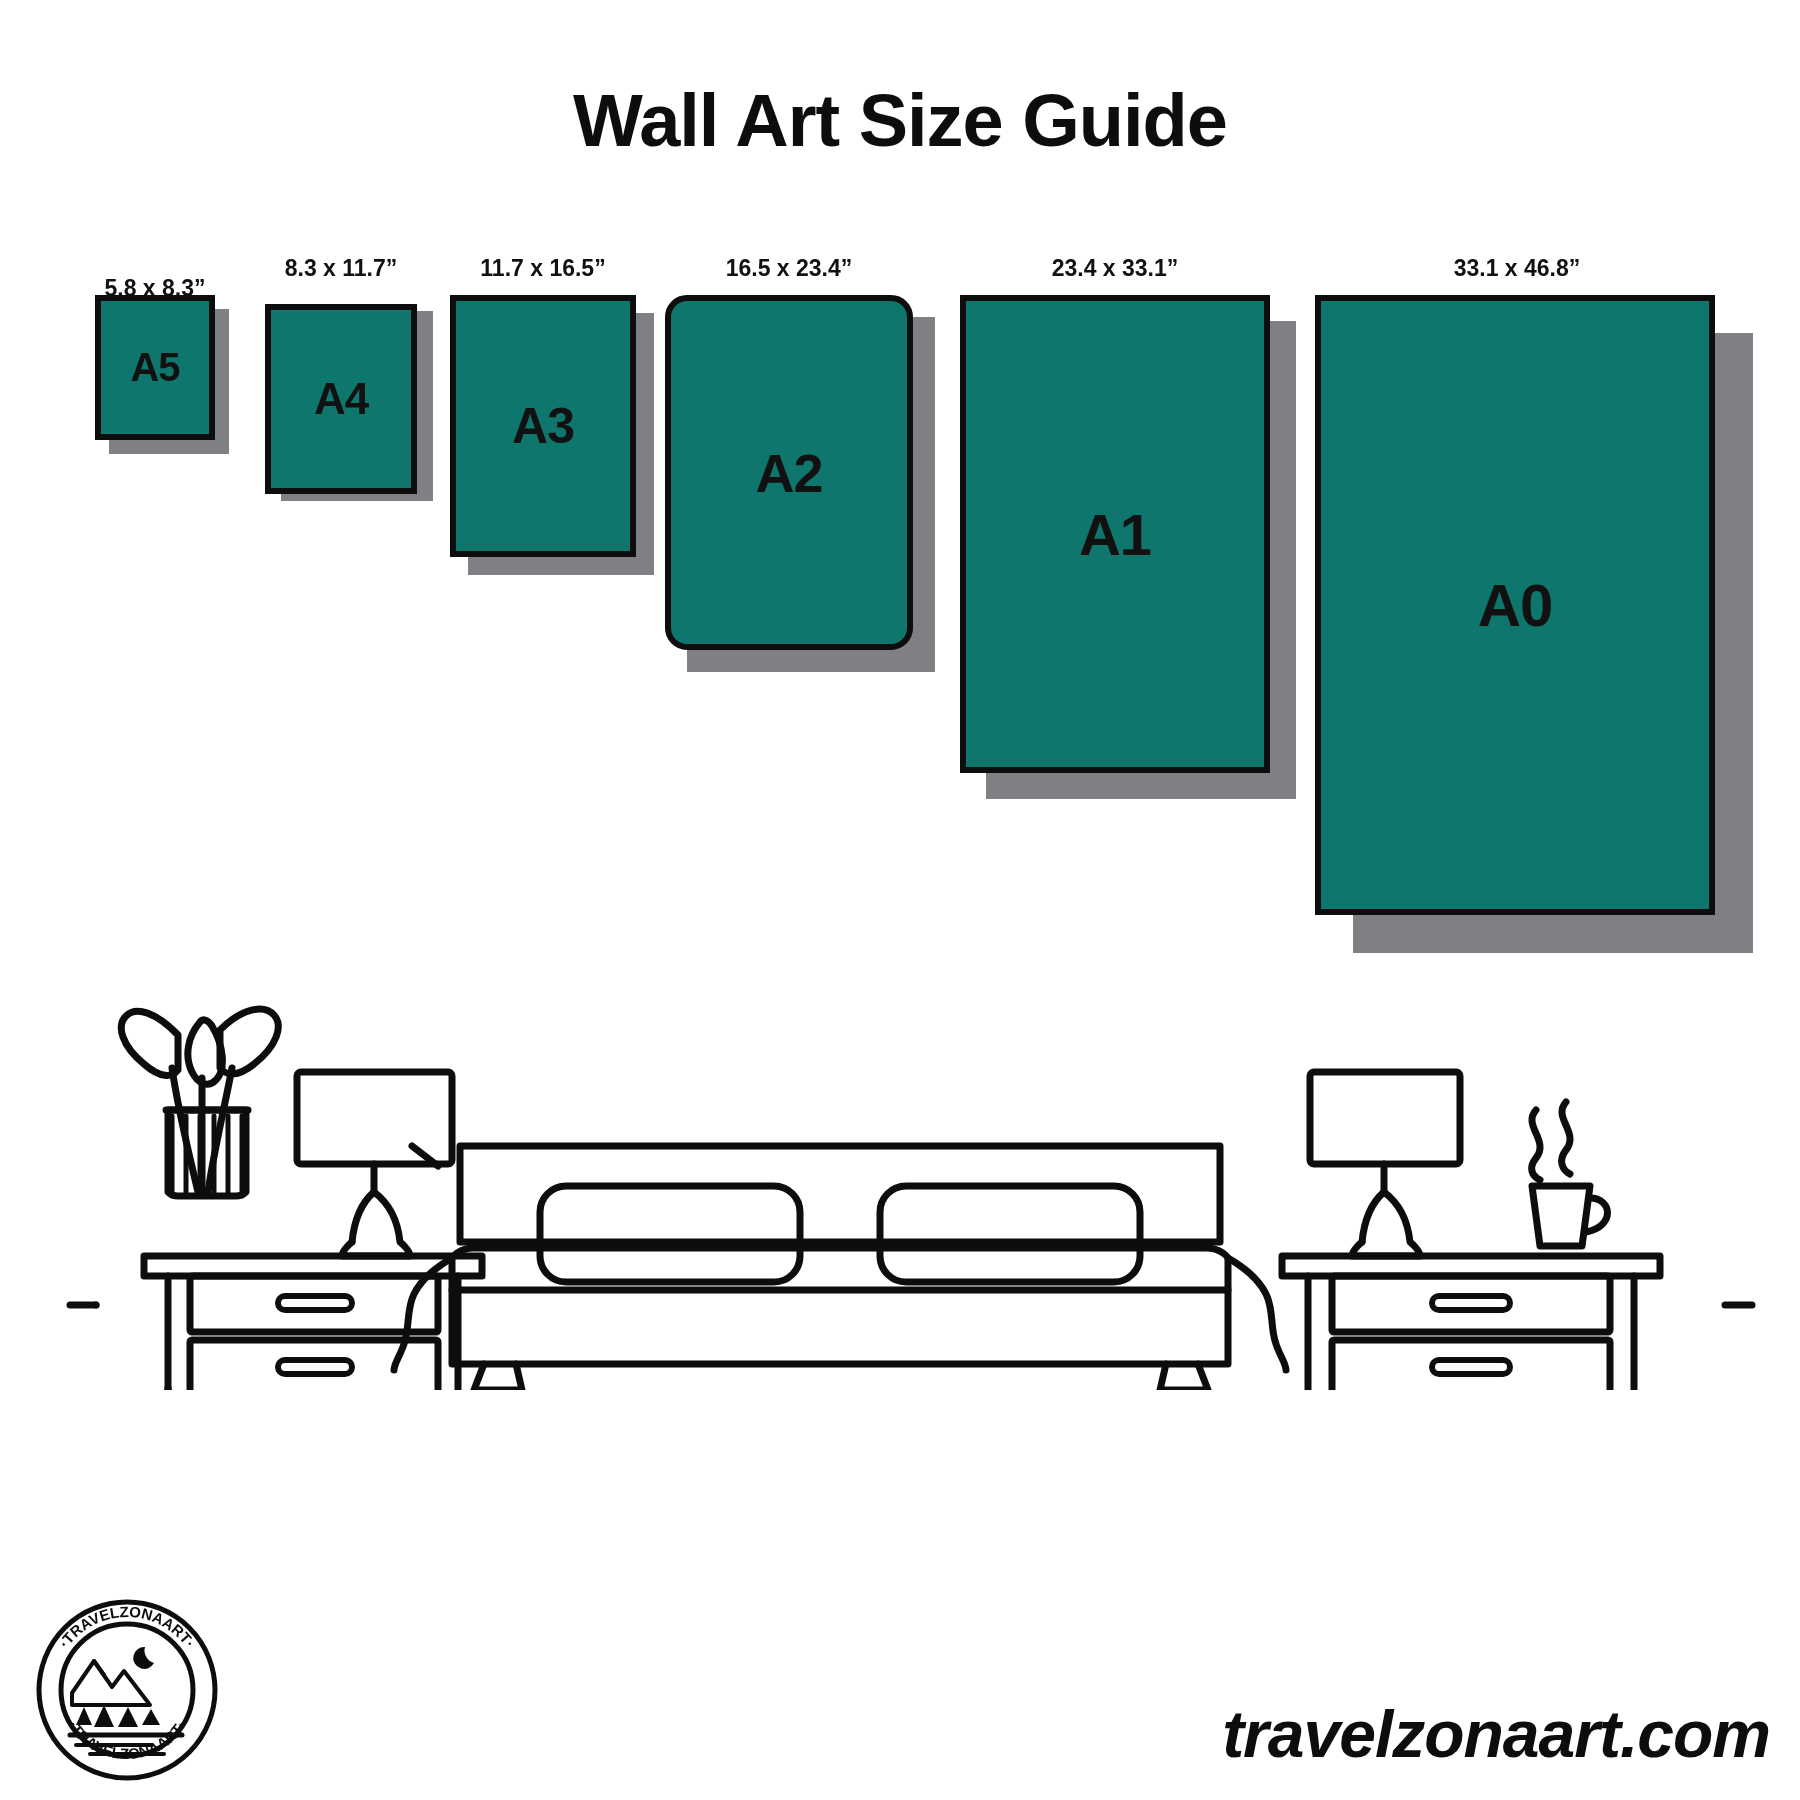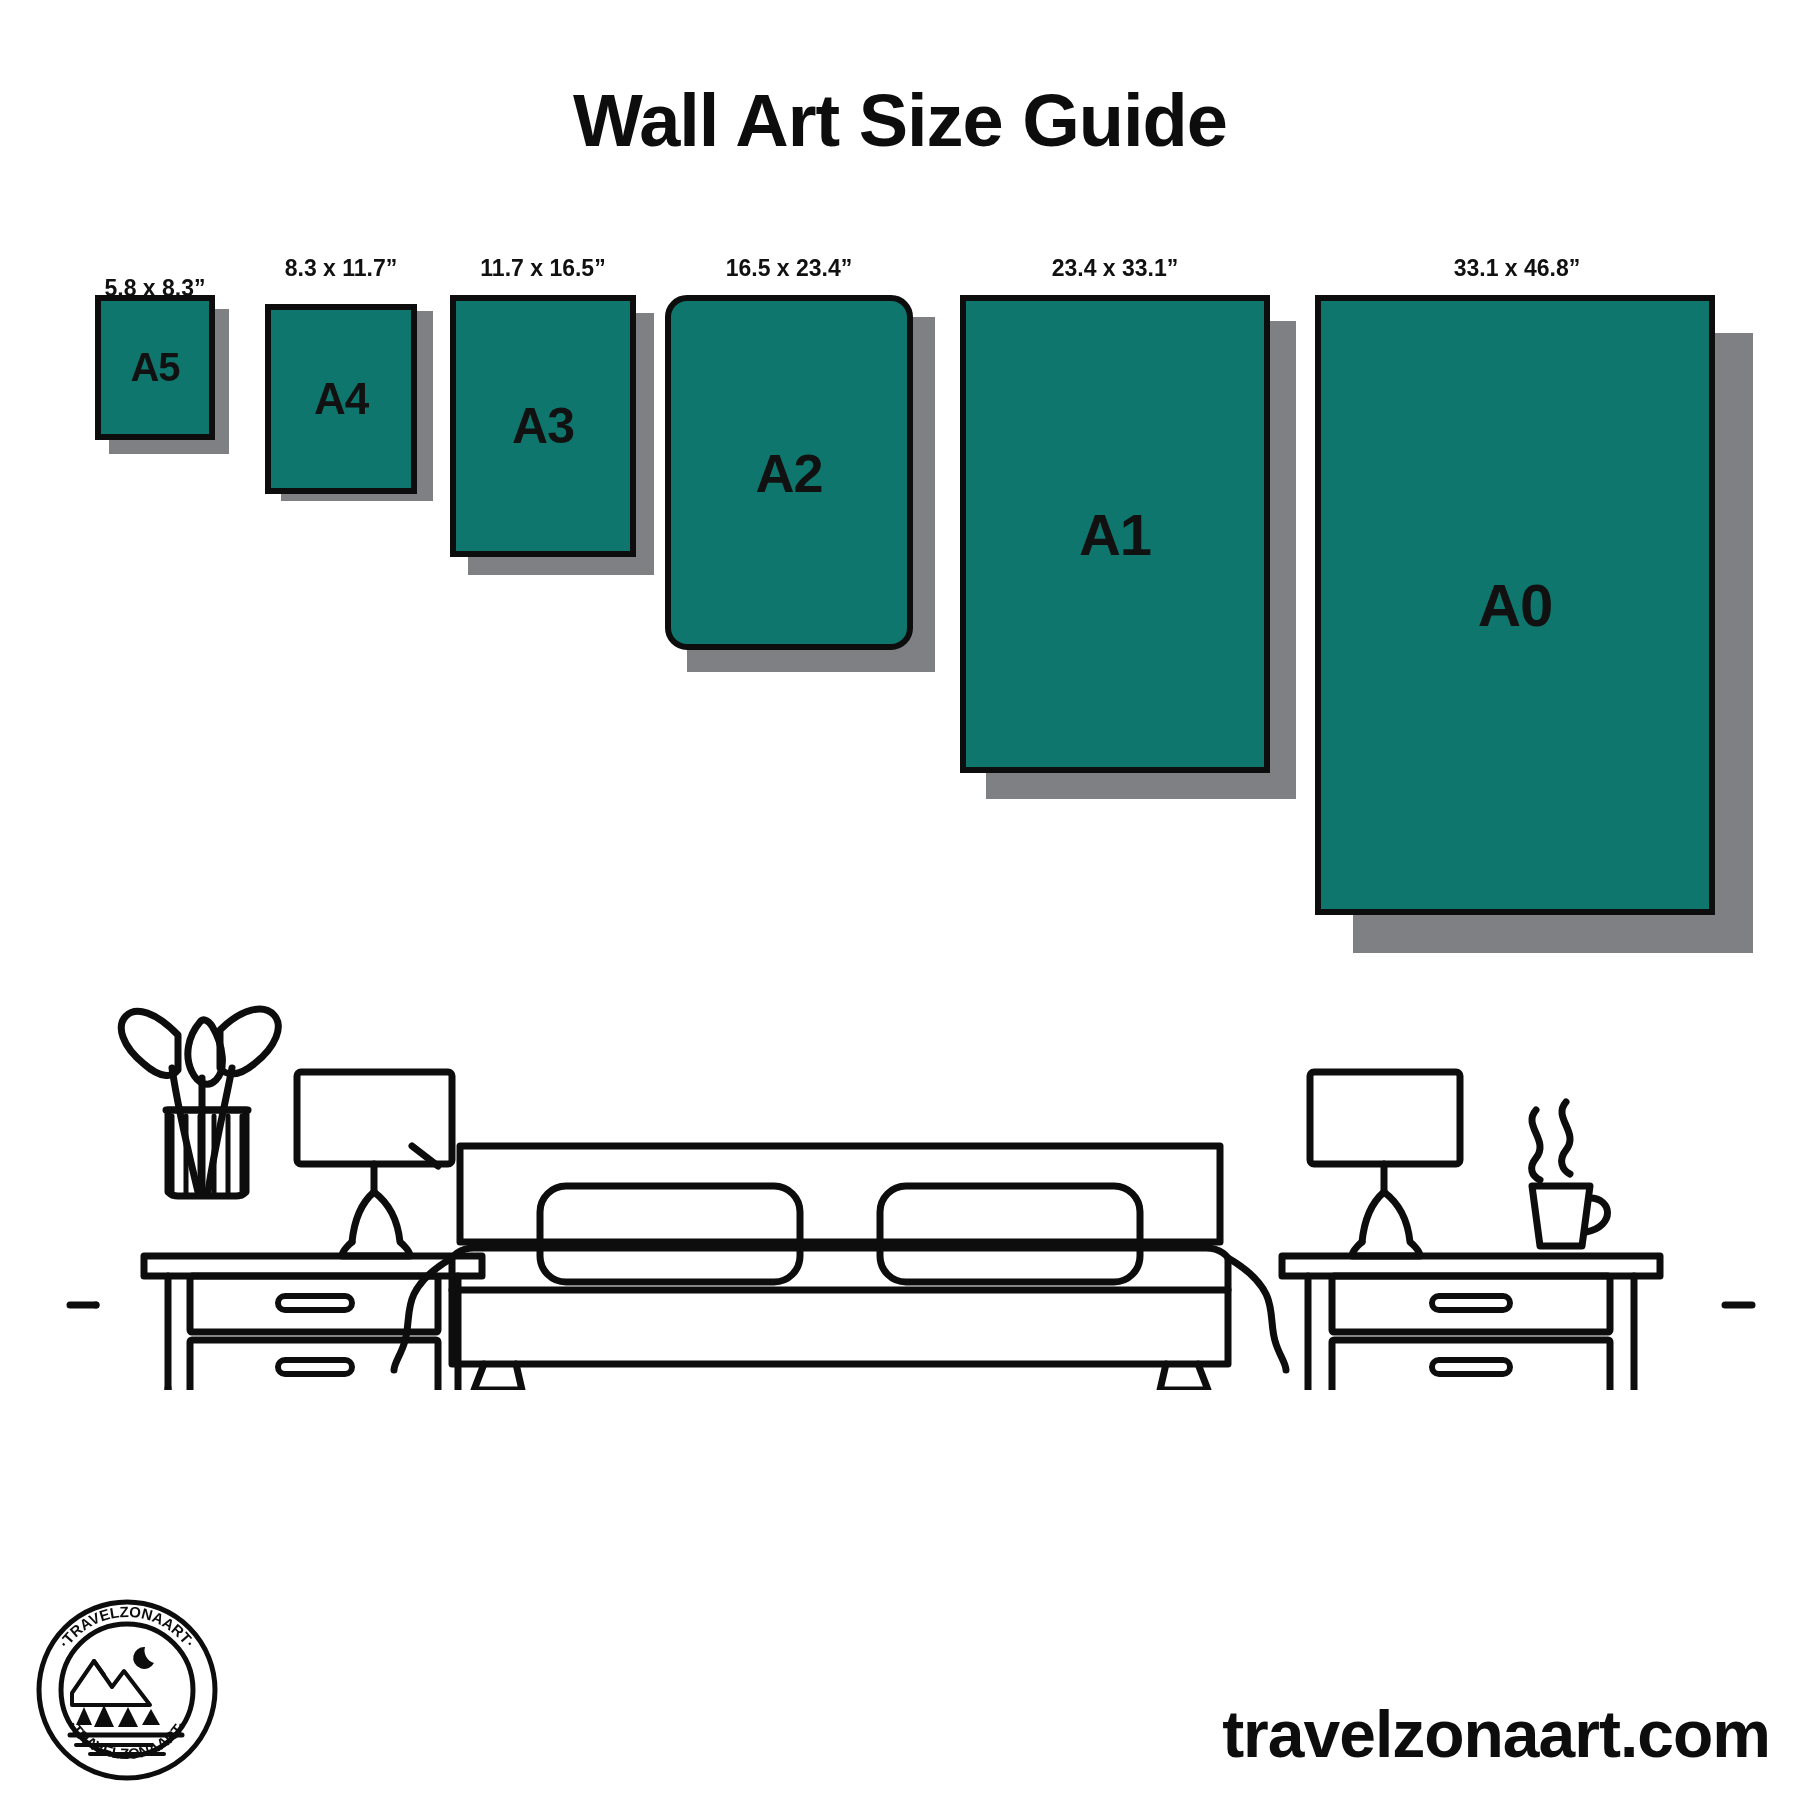--- a/index.html
+++ b/index.html
@@ -88,20 +88,21 @@
     height: 190px;
   }
   .site {
     position: absolute;
     right: 30px;
     bottom: 28px;
     font-size: 66px;
     font-weight: bold;
     color: #0d0d0d;
     letter-spacing: -1px;
+    font-style: italic;
   }
 </style>
 </head>
 <body>
 
 <div class="title">Wall Art Size Guide</div>
 
 <div class="poster-row">
 
   <div class="poster-group" style="left:95px; top:295px; width:120px; height:180px;">

